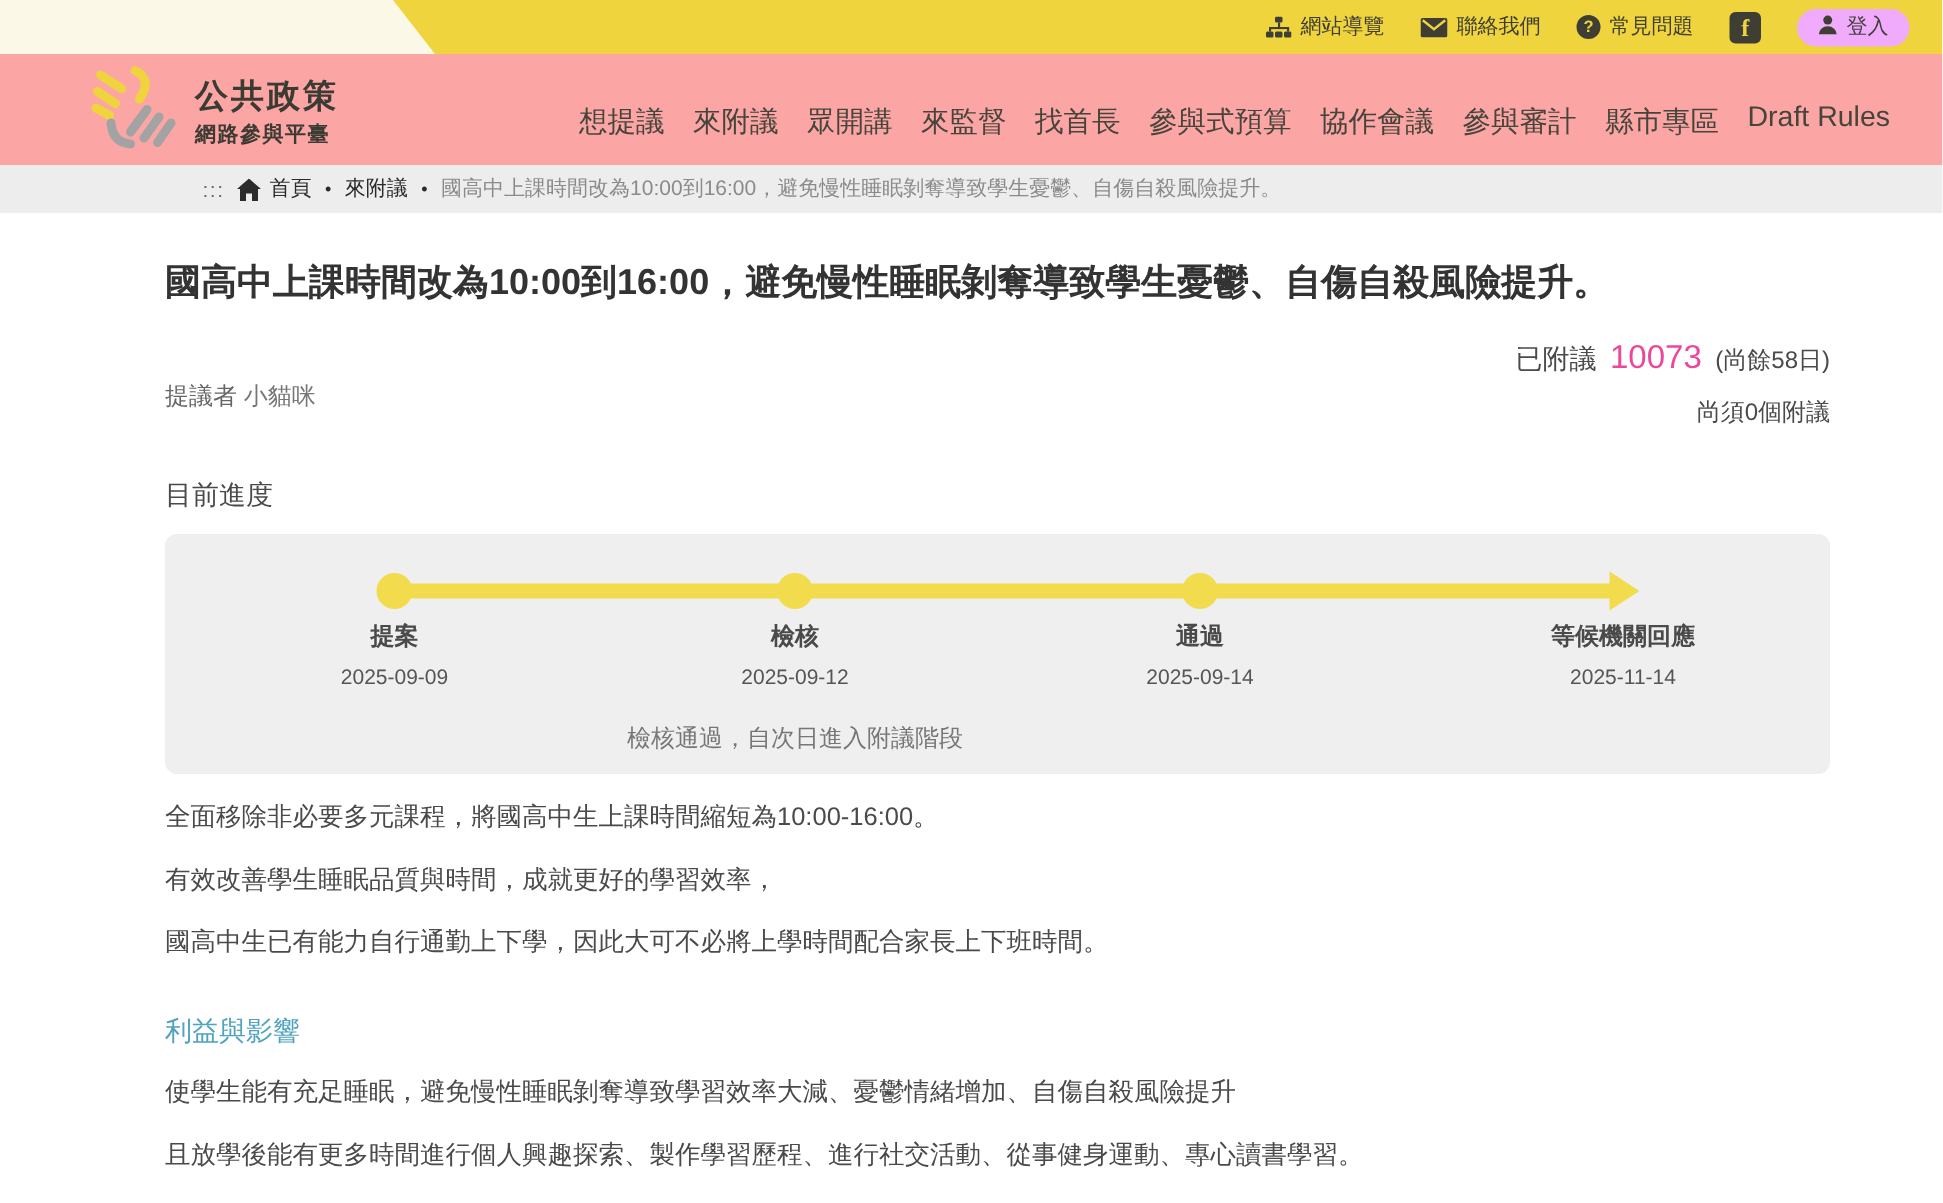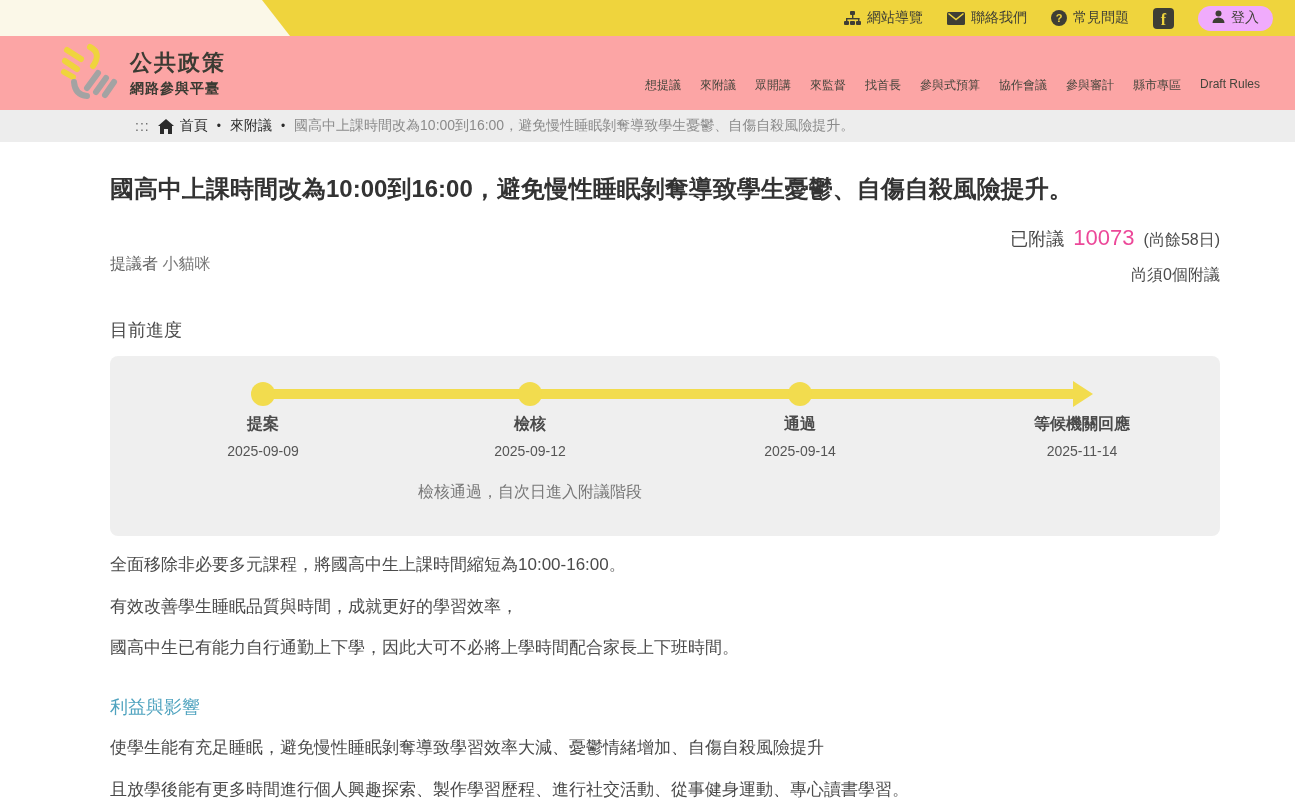--- a/index.html
+++ b/index.html
@@ -26,21 +26,21 @@
     border-radius:13px; height:25px; padding:0 14px; font-size:14px;
     color:#3E3E35; cursor:pointer; }
 
   
   .header-main { height:74px; background:#fca5a5; position:relative; }
   .logo { position:absolute; left:60px; top:6px; display:flex;
     align-items:center; gap:12px; cursor:pointer; }
   .logo-text .t1 { font-size:22px; font-weight:bold; color:#3B3B33; letter-spacing:2px; }
   .logo-text .t2 { font-size:14px; font-weight:bold; color:#3B3B33; letter-spacing:1px; margin-top:2px; }
   .main-nav { position:absolute; right:35px; bottom:16px; display:flex; gap:19px; }
-  .nav-item { font-size:12px; color:#45453C; cursor:pointer; white-space:nowrap; }
+  .nav-item { font-size:19px; color:#45453C; cursor:pointer; white-space:nowrap; }
 
   
   .breadcrumb-bar { height:32px; background:#EDEDED; display:flex;
     align-items:center; padding-left:135px; font-size:14px; }
   .bc-access { color:#6b6b6b; margin-right:8px; letter-spacing:1px; }
   .bc-home-icon { margin-right:6px; display:flex; align-items:center; }
   .bc-link { color:#2b2b2b; cursor:pointer; }
   .bc-sep { color:#2b2b2b; margin:0 9px; font-size:12px; }
   .bc-current { color:#8B8B8B; white-space:nowrap; overflow:hidden; }
 
@@ -53,21 +53,21 @@
   .proposer { font-size:16px; color:#666; margin-top:18px; }
   .proposer .name { color:#777; }
   .second-block { text-align:right; }
   .second-line1 { font-size:18px; color:#4A4A4A; }
   .second-count { font-size:22px; color:#ec4899; margin:0 4px; }
   .second-remaining { font-size:16px; color:#4A4A4A; }
   .second-line2 { font-size:16px; color:#4A4A4A; margin-top:14px; }
 
   .progress-heading { font-size:18px; color:#4A4A4A; margin-top:32px; }
 
-  .progress-box { position:relative; margin-top:14px; height:180px;
+  .progress-box { position:relative; margin-top:14px; height:160px;
     background:#EFEFEF; border-radius:8px; width:1110px; }
   .timeline-line { position:absolute; top:33px; left:153px; width:812px;
     height:10px; background:#F2DC4E; }
   .timeline-arrow { position:absolute; top:25px; left:963px; width:0; height:0;
     border-left:20px solid #F2DC4E; border-top:13px solid transparent;
     border-bottom:13px solid transparent; }
   .timeline-dot { position:absolute; top:26px; width:24px; height:24px;
     border-radius:50%; background:#F2DC4E; transform:translateX(-50%); }
   .timeline-step { position:absolute; top:58px; transform:translateX(-50%);
     text-align:center; white-space:nowrap; }

